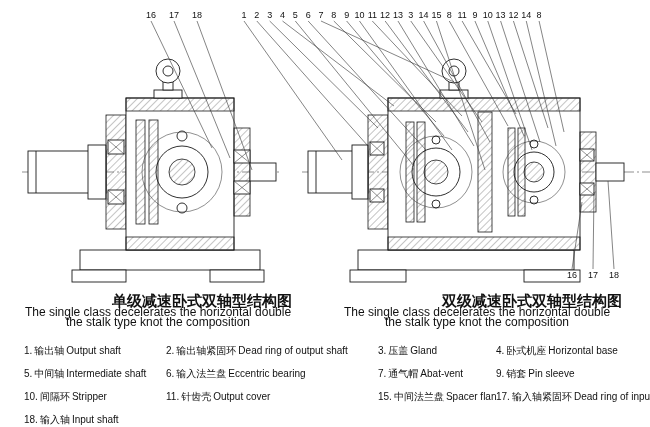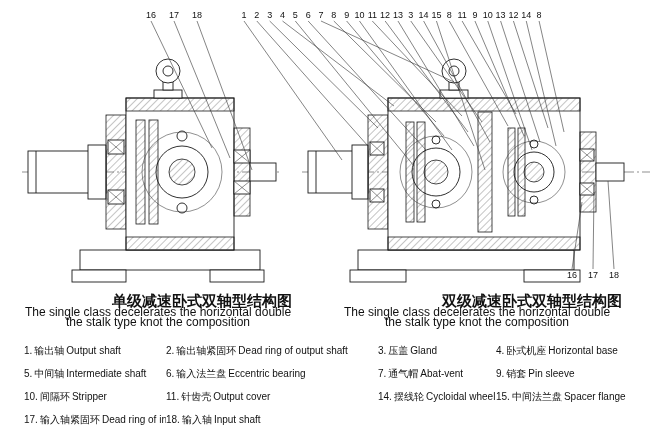--- a/index.html
+++ b/index.html
@@ -213,19 +213,18 @@
       <div class="li"><span>1.</span><span>输出轴</span><span>Output shaft</span></div>
       <div class="li"><span>2.</span><span>输出轴紧固环</span><span>Dead ring of output shaft</span></div>
       <div class="li"><span>3.</span><span>压盖</span><span>Gland</span></div>
       <div class="li"><span>4.</span><span>卧式机座</span><span>Horizontal base</span></div>
       <div class="li"><span>5.</span><span>中间轴</span><span>Intermediate shaft</span></div>
       <div class="li"><span>6.</span><span>输入法兰盘</span><span>Eccentric bearing</span></div>
       <div class="li"><span>7.</span><span>通气帽</span><span>Abat-vent</span></div>
       <div class="li"><span>9.</span><span>销套</span><span>Pin sleeve</span></div>
       <div class="li"><span>10.</span><span>间隔环</span><span>Stripper</span></div>
       <div class="li"><span>11.</span><span>针齿壳</span><span>Output cover</span></div>
-      <div class="li"><span>14.</span><span>摆线轮</span><span>Cycloidal wheel</span></div>
       <div class="li"><span>15.</span><span>中间法兰盘</span><span>Spacer flange</span></div>
       <div class="li"><span>17.</span><span>输入轴紧固环</span><span>Dead ring of input shaft</span></div>
       <div class="li"><span>18.</span><span>输入轴</span><span>Input shaft</span></div>
     </div>
 
 </div>
 
 </body></html>

